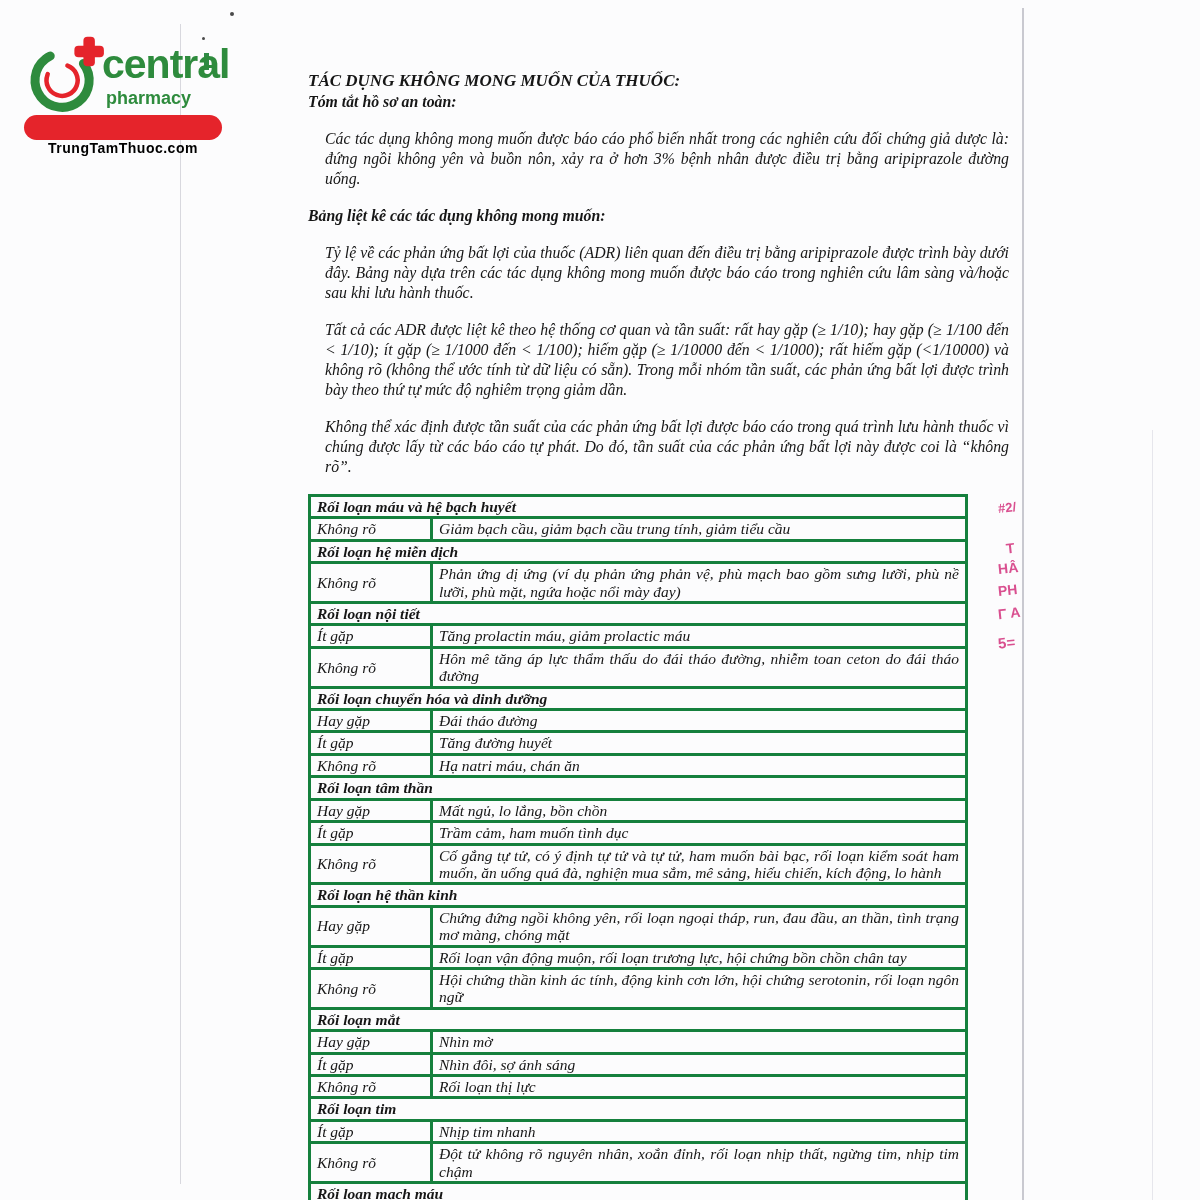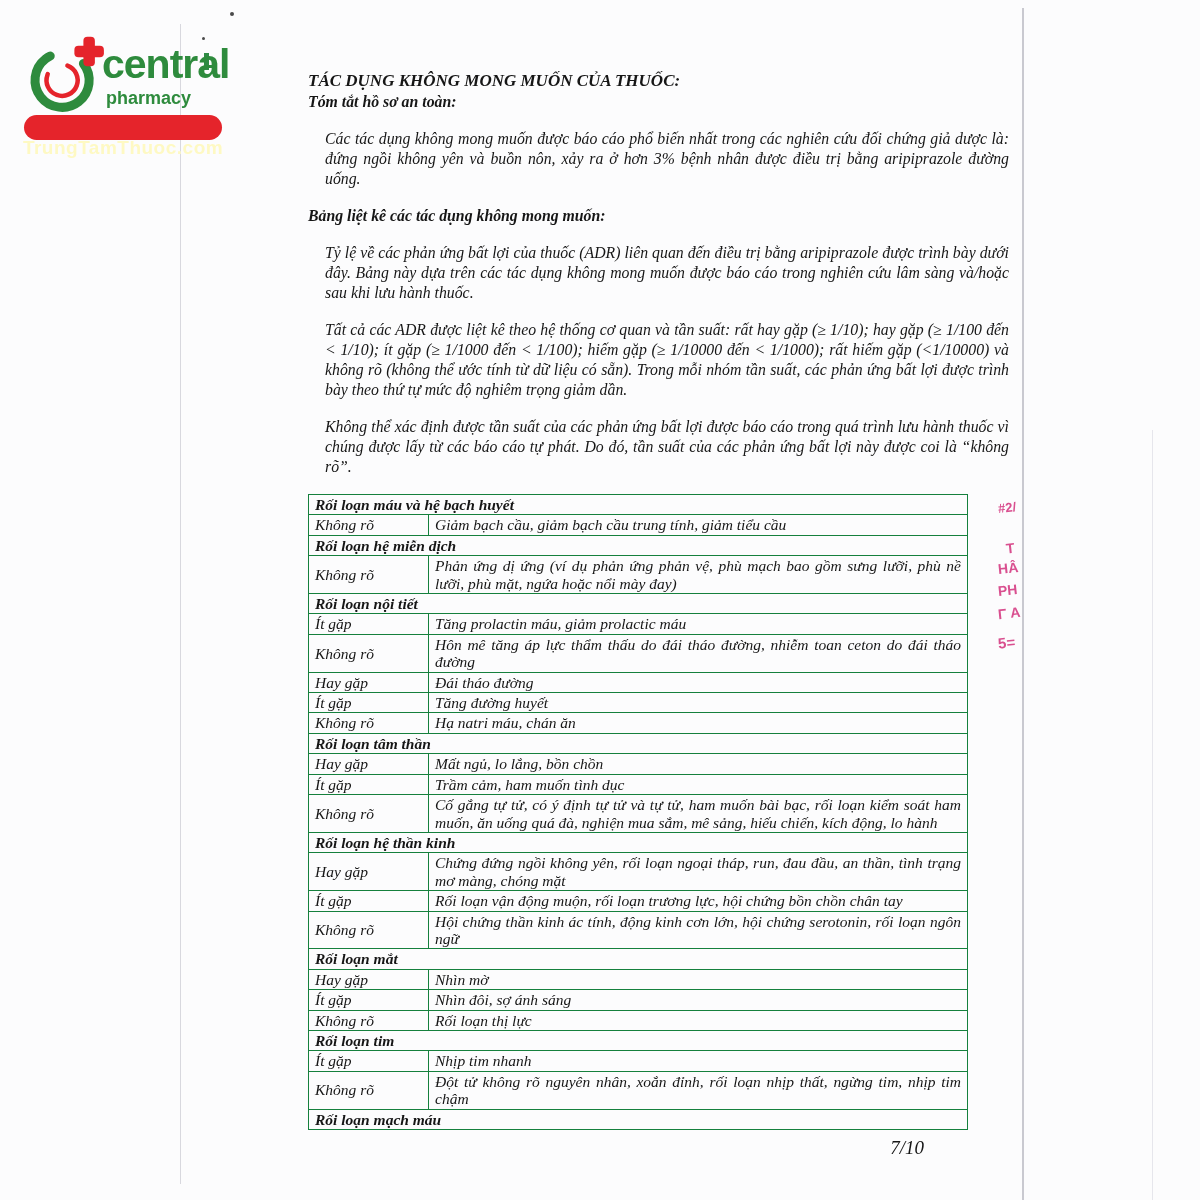--- a/index.html
+++ b/index.html
@@ -23,31 +23,31 @@
   
   .logo{position:absolute;left:22px;top:32px;width:210px;height:112px;}
   .logo-icon{position:absolute;left:4px;top:4px;width:82px;height:82px;}
   .logo-brand{position:absolute;left:80px;top:12px;font-family:"Liberation Sans","DejaVu Sans",sans-serif;
     font-weight:bold;font-size:41px;line-height:41px;color:#2e8b3d;letter-spacing:-1px;}
   .logo-sub{position:absolute;left:84px;top:56px;font-family:"Liberation Sans","DejaVu Sans",sans-serif;
     font-weight:bold;font-size:18px;color:#2e8b3d;}
   .logo-banner{position:absolute;left:2px;top:83px;width:198px;height:25px;background:#e5242b;
     border-radius:13px;display:flex;align-items:center;justify-content:center;}
   .logo-banner span{font-family:"Liberation Sans","DejaVu Sans",sans-serif;font-weight:bold;
-    font-size:19px;color:#fef9c3;letter-spacing:.5px;margin-top:40px;}
+    font-size:14px;color:#000000;letter-spacing:.5px;margin-top:40px;}
 
   
   .content{position:absolute;left:308px;top:70px;width:718px;font-style:italic;}
   .doc-title{font-size:17px;font-weight:bold;line-height:22px;margin:0;}
   .doc-sub{font-size:15.8px;font-weight:bold;line-height:20px;margin:0;}
   .doc-p{font-size:15.8px;line-height:20px;margin:17px;text-align:justify;}
 
   table.adr{width:660px;border-collapse:collapse;margin-top:3px;
     font-size:15.5px;line-height:17.4px;border:1.5px solid #2b2b2b;}
-  table.adr td{border:1px solid #15803d;padding:1px 6px;vertical-align:middle;}
+  table.adr td{border:3px solid #15803d;padding:1px 6px;vertical-align:middle;}
   table.adr td.cat{font-weight:bold;}
   table.adr td.freq{width:107px;}
   table.adr td.eff{text-align:justify;}
 
   .page-num{width:660px;text-align:right;font-size:19px;margin-top:7px;padding-right:44px;box-sizing:border-box;}
 
   
   .stamp{position:absolute;left:998px;top:498px;width:25px;height:168px;overflow:hidden;}
   .stamp span{position:absolute;left:0;color:#d94f8f;font-family:"Liberation Sans","DejaVu Sans",sans-serif;
     font-weight:bold;font-size:14px;white-space:nowrap;transform:rotate(-6deg);}
@@ -112,20 +112,23 @@
         </tr>
         <tr>
           <td class="freq">Ít gặp</td>
           <td class="eff">Tăng prolactin máu, giảm prolactic máu</td>
         </tr>
         <tr>
           <td class="freq">Không rõ</td>
           <td class="eff">Hôn mê tăng áp lực thẩm thấu do đái tháo đường, nhiễm toan ceton do đái tháo đường</td>
         </tr>
         <tr>
+          <td colspan="2" class="cat">Rối loạn chuyển hóa và dinh dưỡng</td>
+        </tr>
+        <tr>
           <td class="freq">Hay gặp</td>
           <td class="eff">Đái tháo đường</td>
         </tr>
         <tr>
           <td class="freq">Ít gặp</td>
           <td class="eff">Tăng đường huyết</td>
         </tr>
         <tr>
           <td class="freq">Không rõ</td>
           <td class="eff">Hạ natri máu, chán ăn</td>

